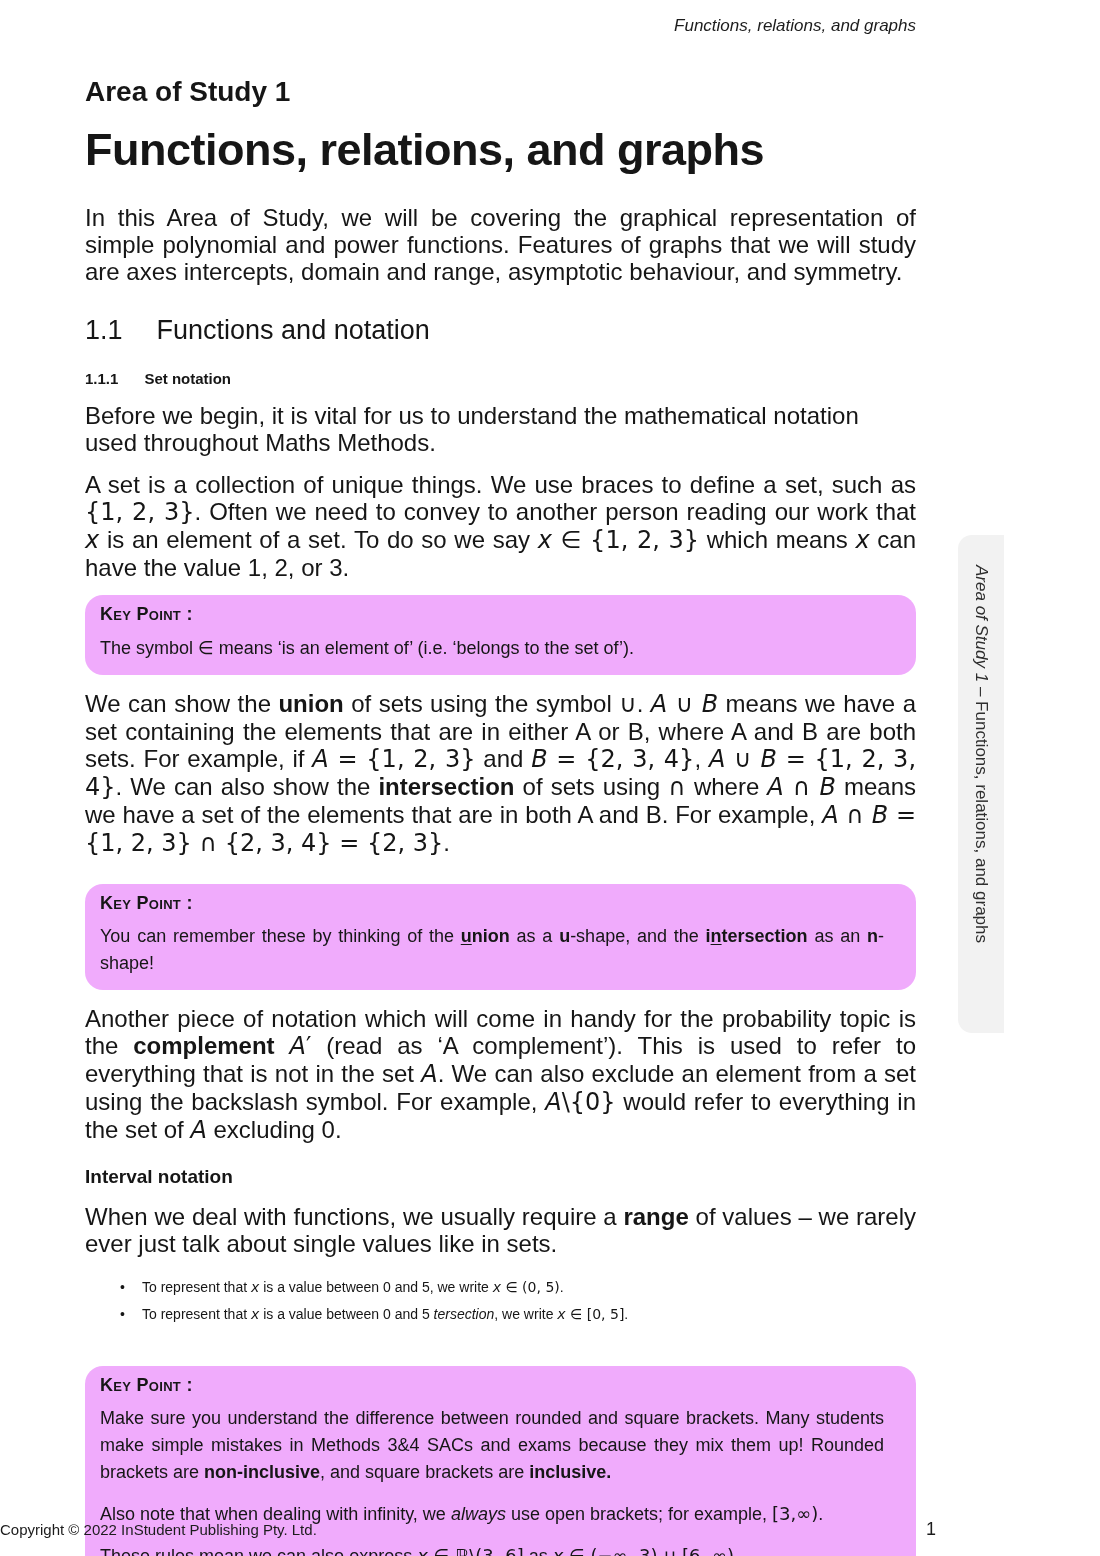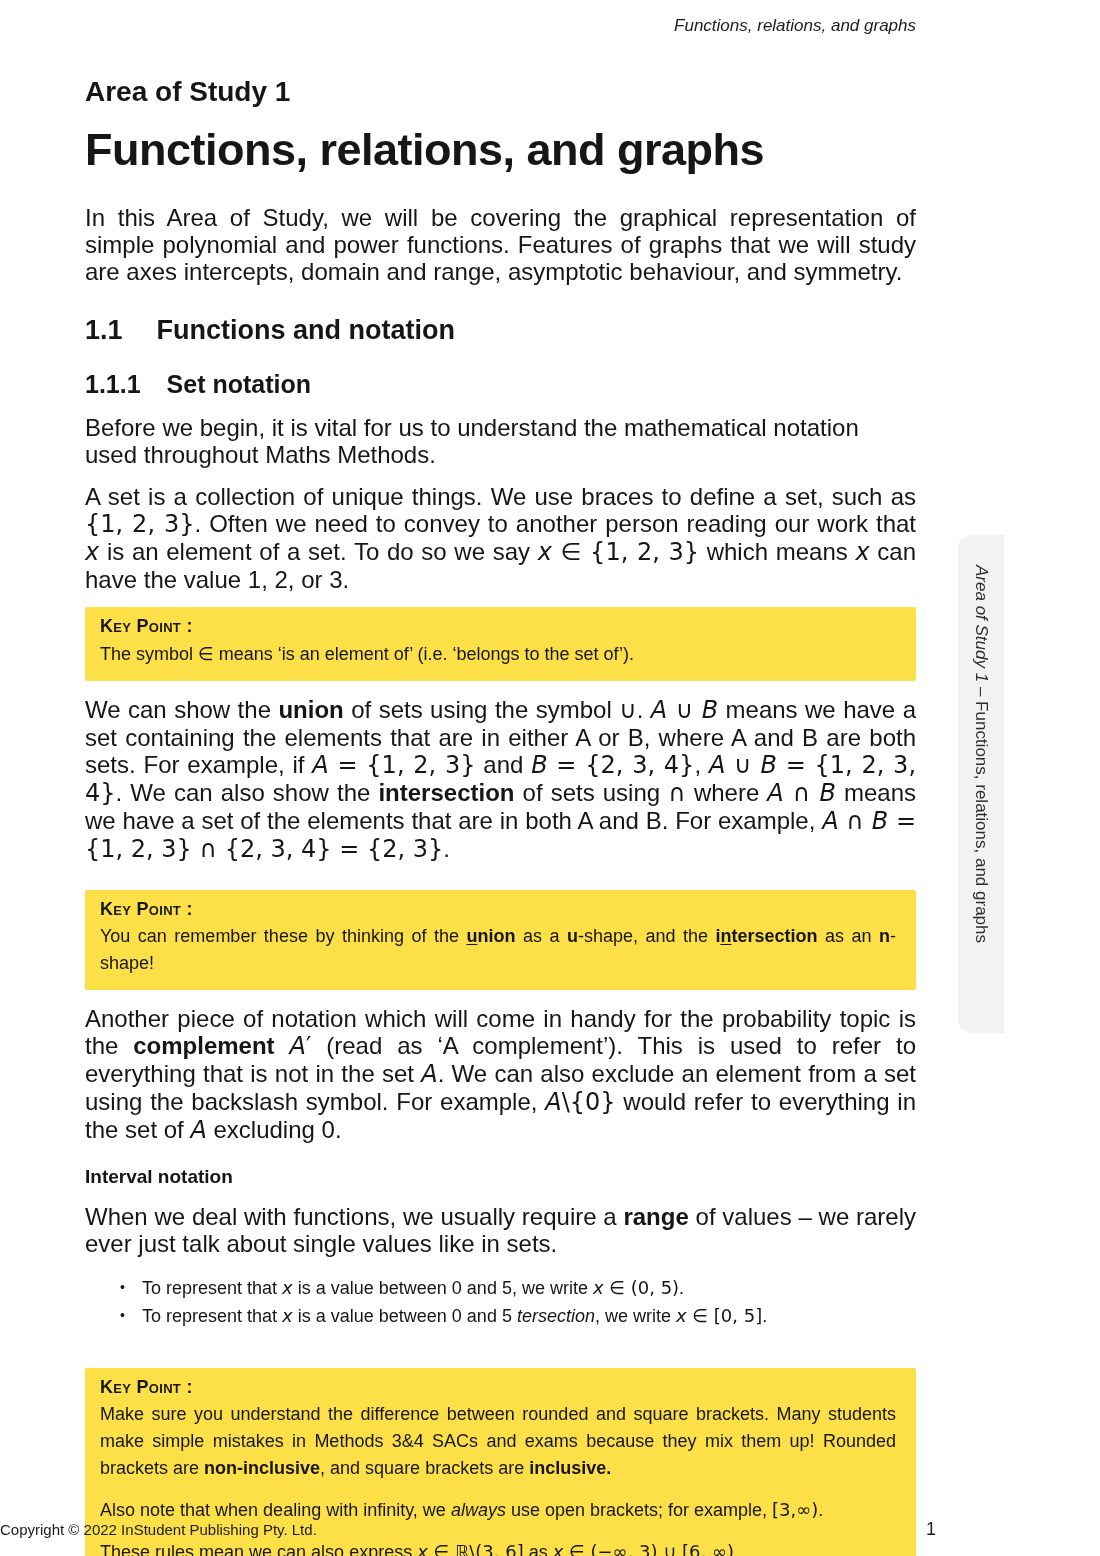--- a/index.html
+++ b/index.html
@@ -14,44 +14,44 @@
   .running-header{
     padding:16px 88px 0 0;
     text-align:right;
     font-style:italic;
     font-size:17px;
     color:#1c1c1c;
   }
   .content{padding:0 88px 0 85px;}
   .chapter-label{margin-top:40px;font-size:28px;font-weight:700;}
   .doc-title{margin:16px 0 0 0;font-size:45px;font-weight:700;letter-spacing:-0.5px;}
-  .h2{margin-top:30px;font-size:27px;font-weight:700;}
+  .h2{margin-top:30px;font-size:27px;font-weight:400;}
   .h2 .hnum{display:inline-block;margin-right:34px;}
-  .h3{margin-top:24px;font-size:25px;font-weight:700;}
+  .h3{margin-top:24px;font-size:15px;font-weight:700;}
   .h3 .hnum{display:inline-block;margin-right:26px;}
   .h4{margin-top:22px;font-size:19px;font-weight:700;}
   p.body{margin:15px 0 0 0;font-size:24px;line-height:27px;}
   .just{text-align:justify;}
   .mt-lg{margin-top:27px;}
   .b{font-weight:700;}
   .i{font-style:italic;}
   .u{text-decoration:underline;text-underline-offset:2px;}
   .m{font-family:"DejaVu Sans","Liberation Sans",sans-serif;}
   .kp{
     margin-top:14px;
-    background:#fde047;
-    border-radius:2px;
-    padding:9px 20px 13px 15px;
+    background:#f0abfc;
+    border-radius:18px;
+    padding:9px 32px 13px 15px;
   }
   .kp.mt-lg{margin-top:27px;}
   .kp.mt-xl{margin-top:38px;}
   .kp-label{font-size:18px;font-weight:700;font-variant:small-caps;letter-spacing:0.3px;}
-  .kp-body{margin-top:3px;font-size:18px;line-height:27px;text-align:justify;}
+  .kp-body{margin-top:9px;font-size:18px;line-height:27px;text-align:justify;}
   .kp-body + .kp-body{margin-top:14px;}
-  .bullets{margin-top:17px;padding-left:35px;font-size:18px;line-height:27px;}
+  .bullets{margin-top:17px;padding-left:35px;font-size:14px;line-height:27px;}
   .bullet-row{position:relative;padding-left:22px;}
   .bullet-row::before{
     content:"\2022";
     position:absolute;left:0;top:0;
     font-size:14px;line-height:27px;
   }
   .side-tab{
     position:absolute;
     right:0;top:535px;
     width:46px;height:498px;

